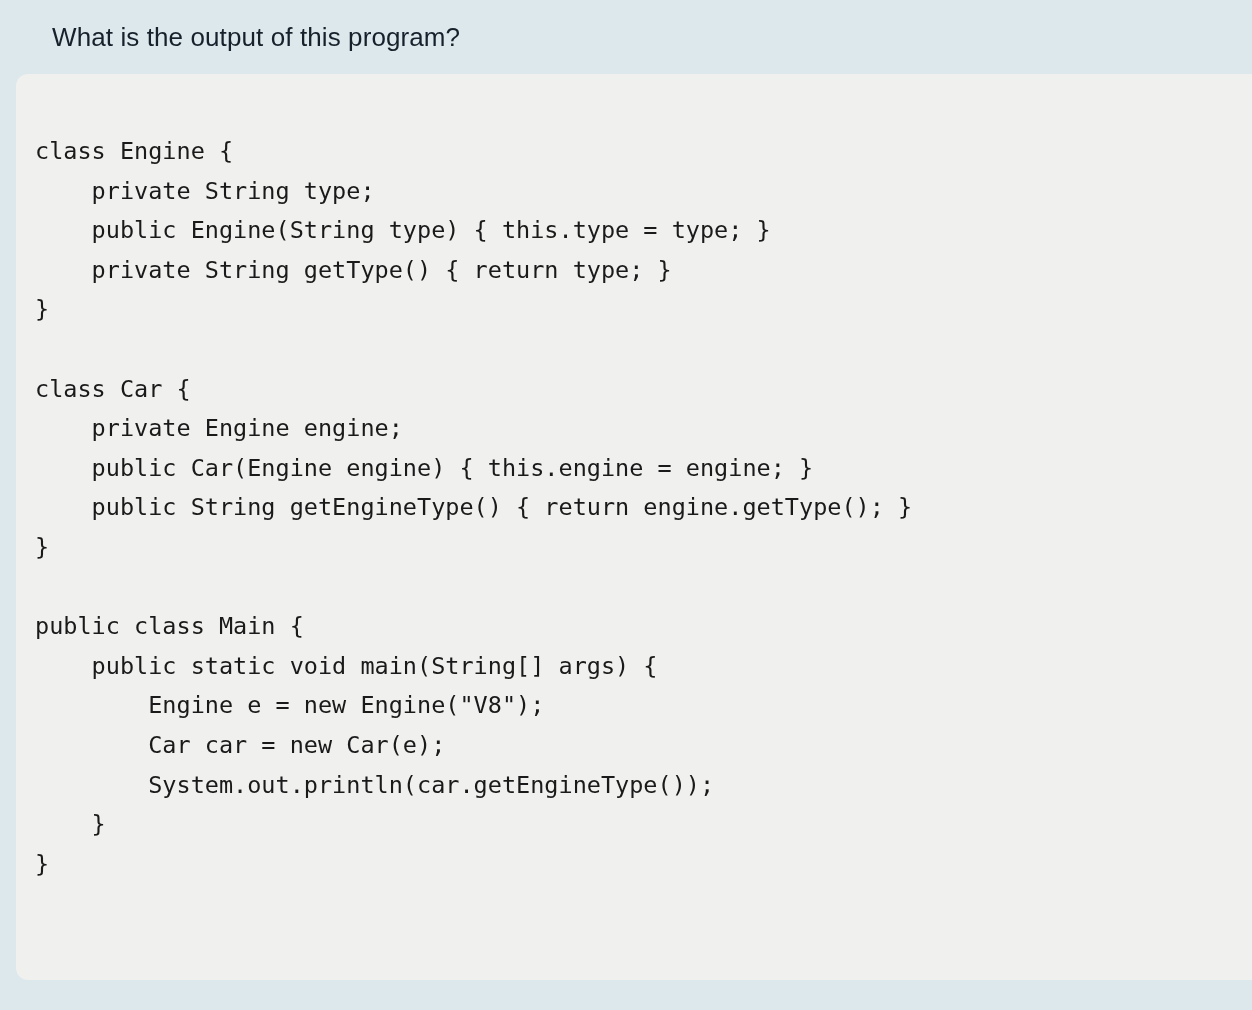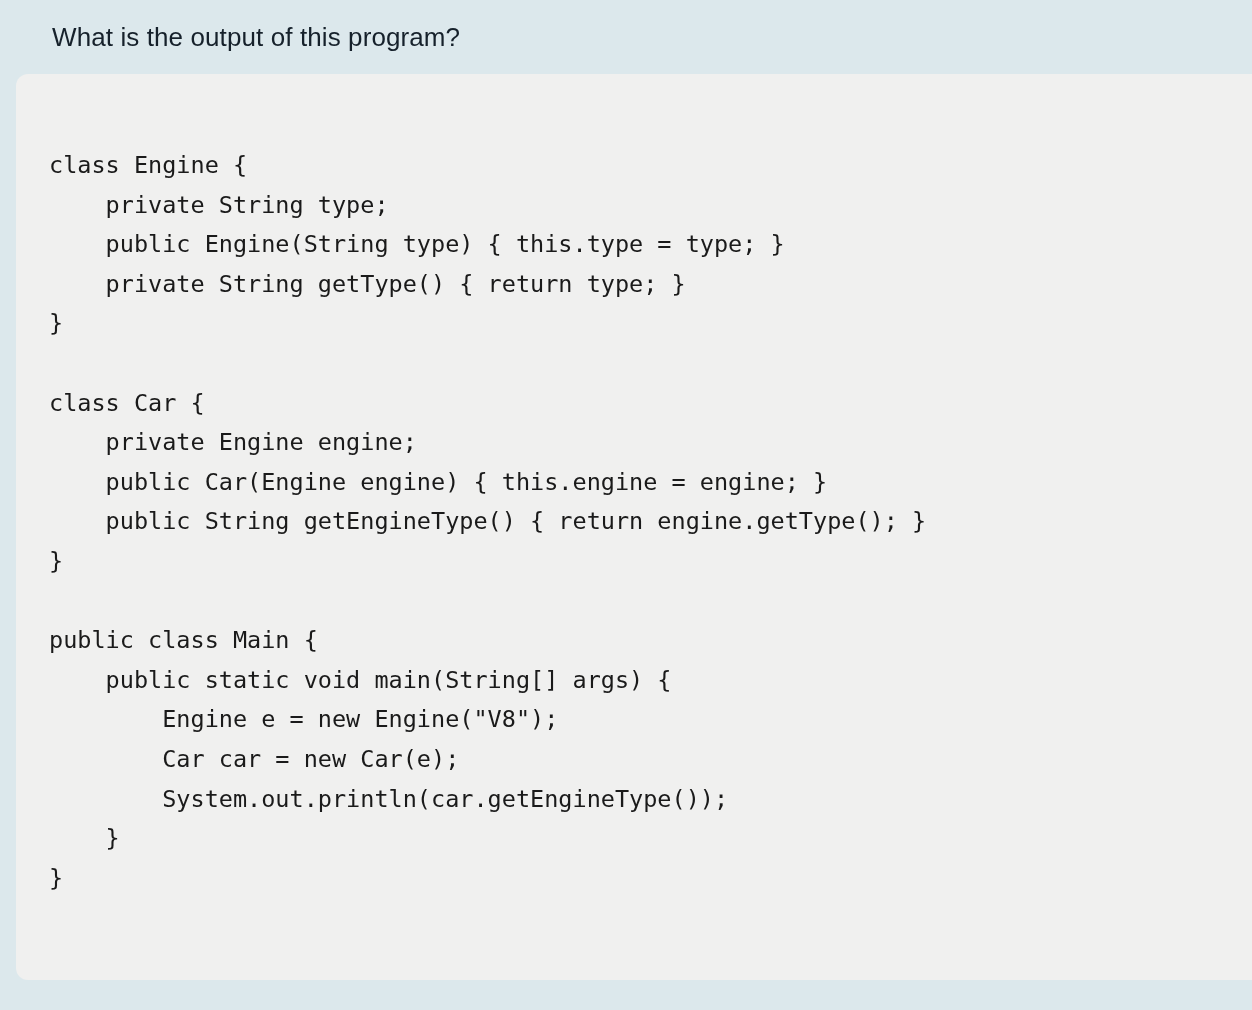--- a/index.html
+++ b/index.html
@@ -40,21 +40,21 @@
     height: 906px;
     background: #f0f0ef;
     border-radius: 12px 0 0 12px;
     box-sizing: border-box;
     overflow: hidden;
   }
   .code-block {
     position: absolute;
     left: 19px;
     top: 58px;
-    margin: 14px;
+    margin: 0;
     padding: 0;
     font-family: "DejaVu Sans Mono", "Liberation Mono", monospace;
     font-size: 23.5px;
     line-height: 39.6px;
     color: #1a1a1a;
     white-space: pre;
     tab-size: 4;
   }
   .code-line {
     white-space: pre;

